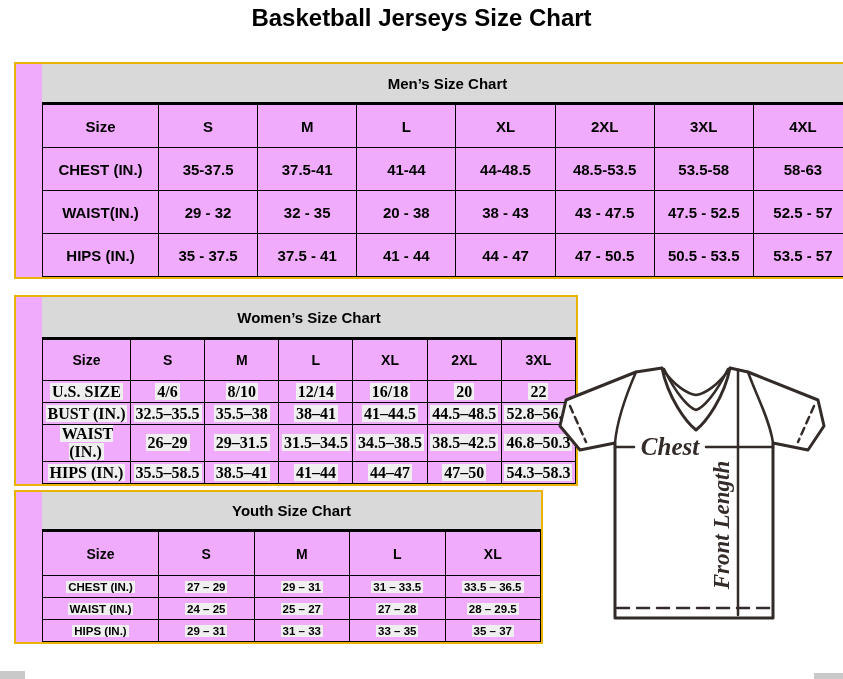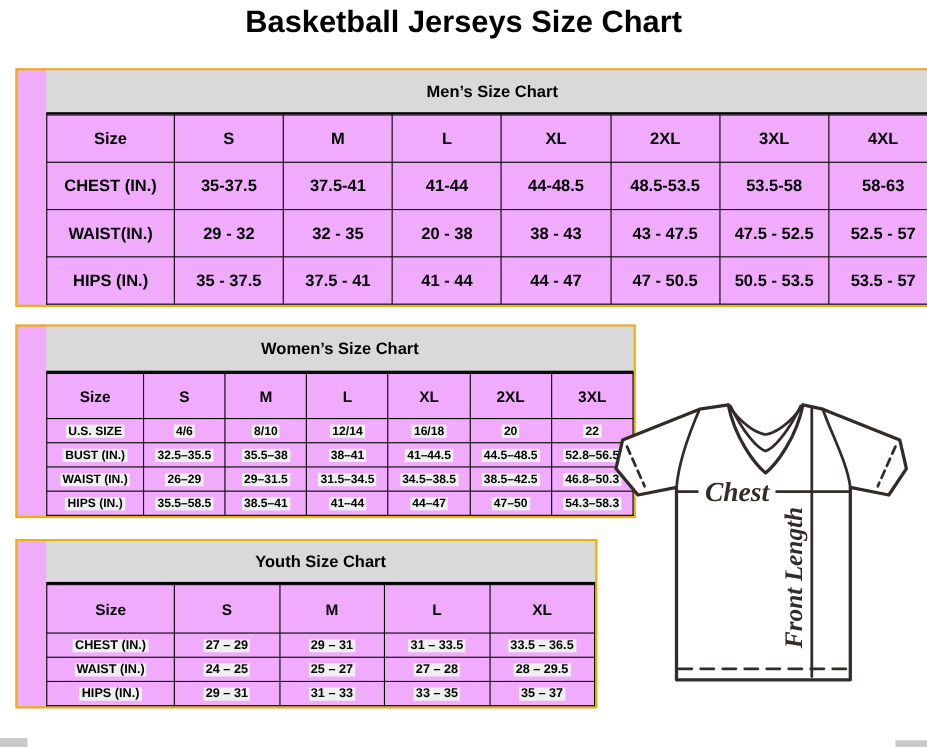--- a/index.html
+++ b/index.html
@@ -2,41 +2,41 @@
 <html><head>
 <meta charset="utf-8">
 <style>
   html,body{margin:0;padding:0;}
   body{
     width:843px;height:679px;position:relative;background:#ffffff;
     font-family:"Liberation Sans", sans-serif;overflow:hidden;
   }
   .page-title{
     position:absolute;top:4px;left:0;width:843px;text-align:center;
-    font-size:28px;font-weight:bold;color:#000;margin:0;
+    font-size:24px;font-weight:bold;color:#000;margin:0;
   }
   .chart{position:absolute;border:2px solid #eab308;background:#f0abfc;padding-left:26px;}
   .chart-title{
     background:#d9d9d9;border-bottom:2px solid #000;
     display:flex;align-items:center;justify-content:center;
     font-weight:bold;font-size:15px;color:#000;
   }
   table{width:100%;border-collapse:collapse;table-layout:fixed;}
   th,td{border:1px solid #000;text-align:center;font-weight:bold;padding:0;color:#000;vertical-align:middle;}
 
   .mens{left:14px;top:62px;width:811px;}
   .mens .chart-title{height:38px;}
   .mens .size-row th{height:42px;font-size:15px;}
   .mens .data-row th,.mens .data-row td{height:42px;font-size:15px;}
   .mens .label-col{width:115px;}
 
   .womens{left:14px;top:295px;width:534px;}
   .womens .chart-title{height:40px;}
   .womens .size-row th{height:40px;font-size:14px;}
-  .womens .data-row th,.womens .data-row td{height:21px;font-size:11px;}
+  .womens .data-row th,.womens .data-row td{height:21px;font-size:16px;font-family:Liberation Serif, serif;}
   .womens .label-col{width:87px;}
 
   .youth{left:14px;top:490px;width:499px;}
   .youth .chart-title{height:37px;}
   .youth .size-row th{height:43px;font-size:14px;}
   .youth .data-row th,.youth .data-row td{height:21px;font-size:11.5px;}
   .youth .label-col{width:115px;}
 
   .womens .data-row .hl,.youth .data-row .hl{background:#efefef;padding:0 2px;}
 

